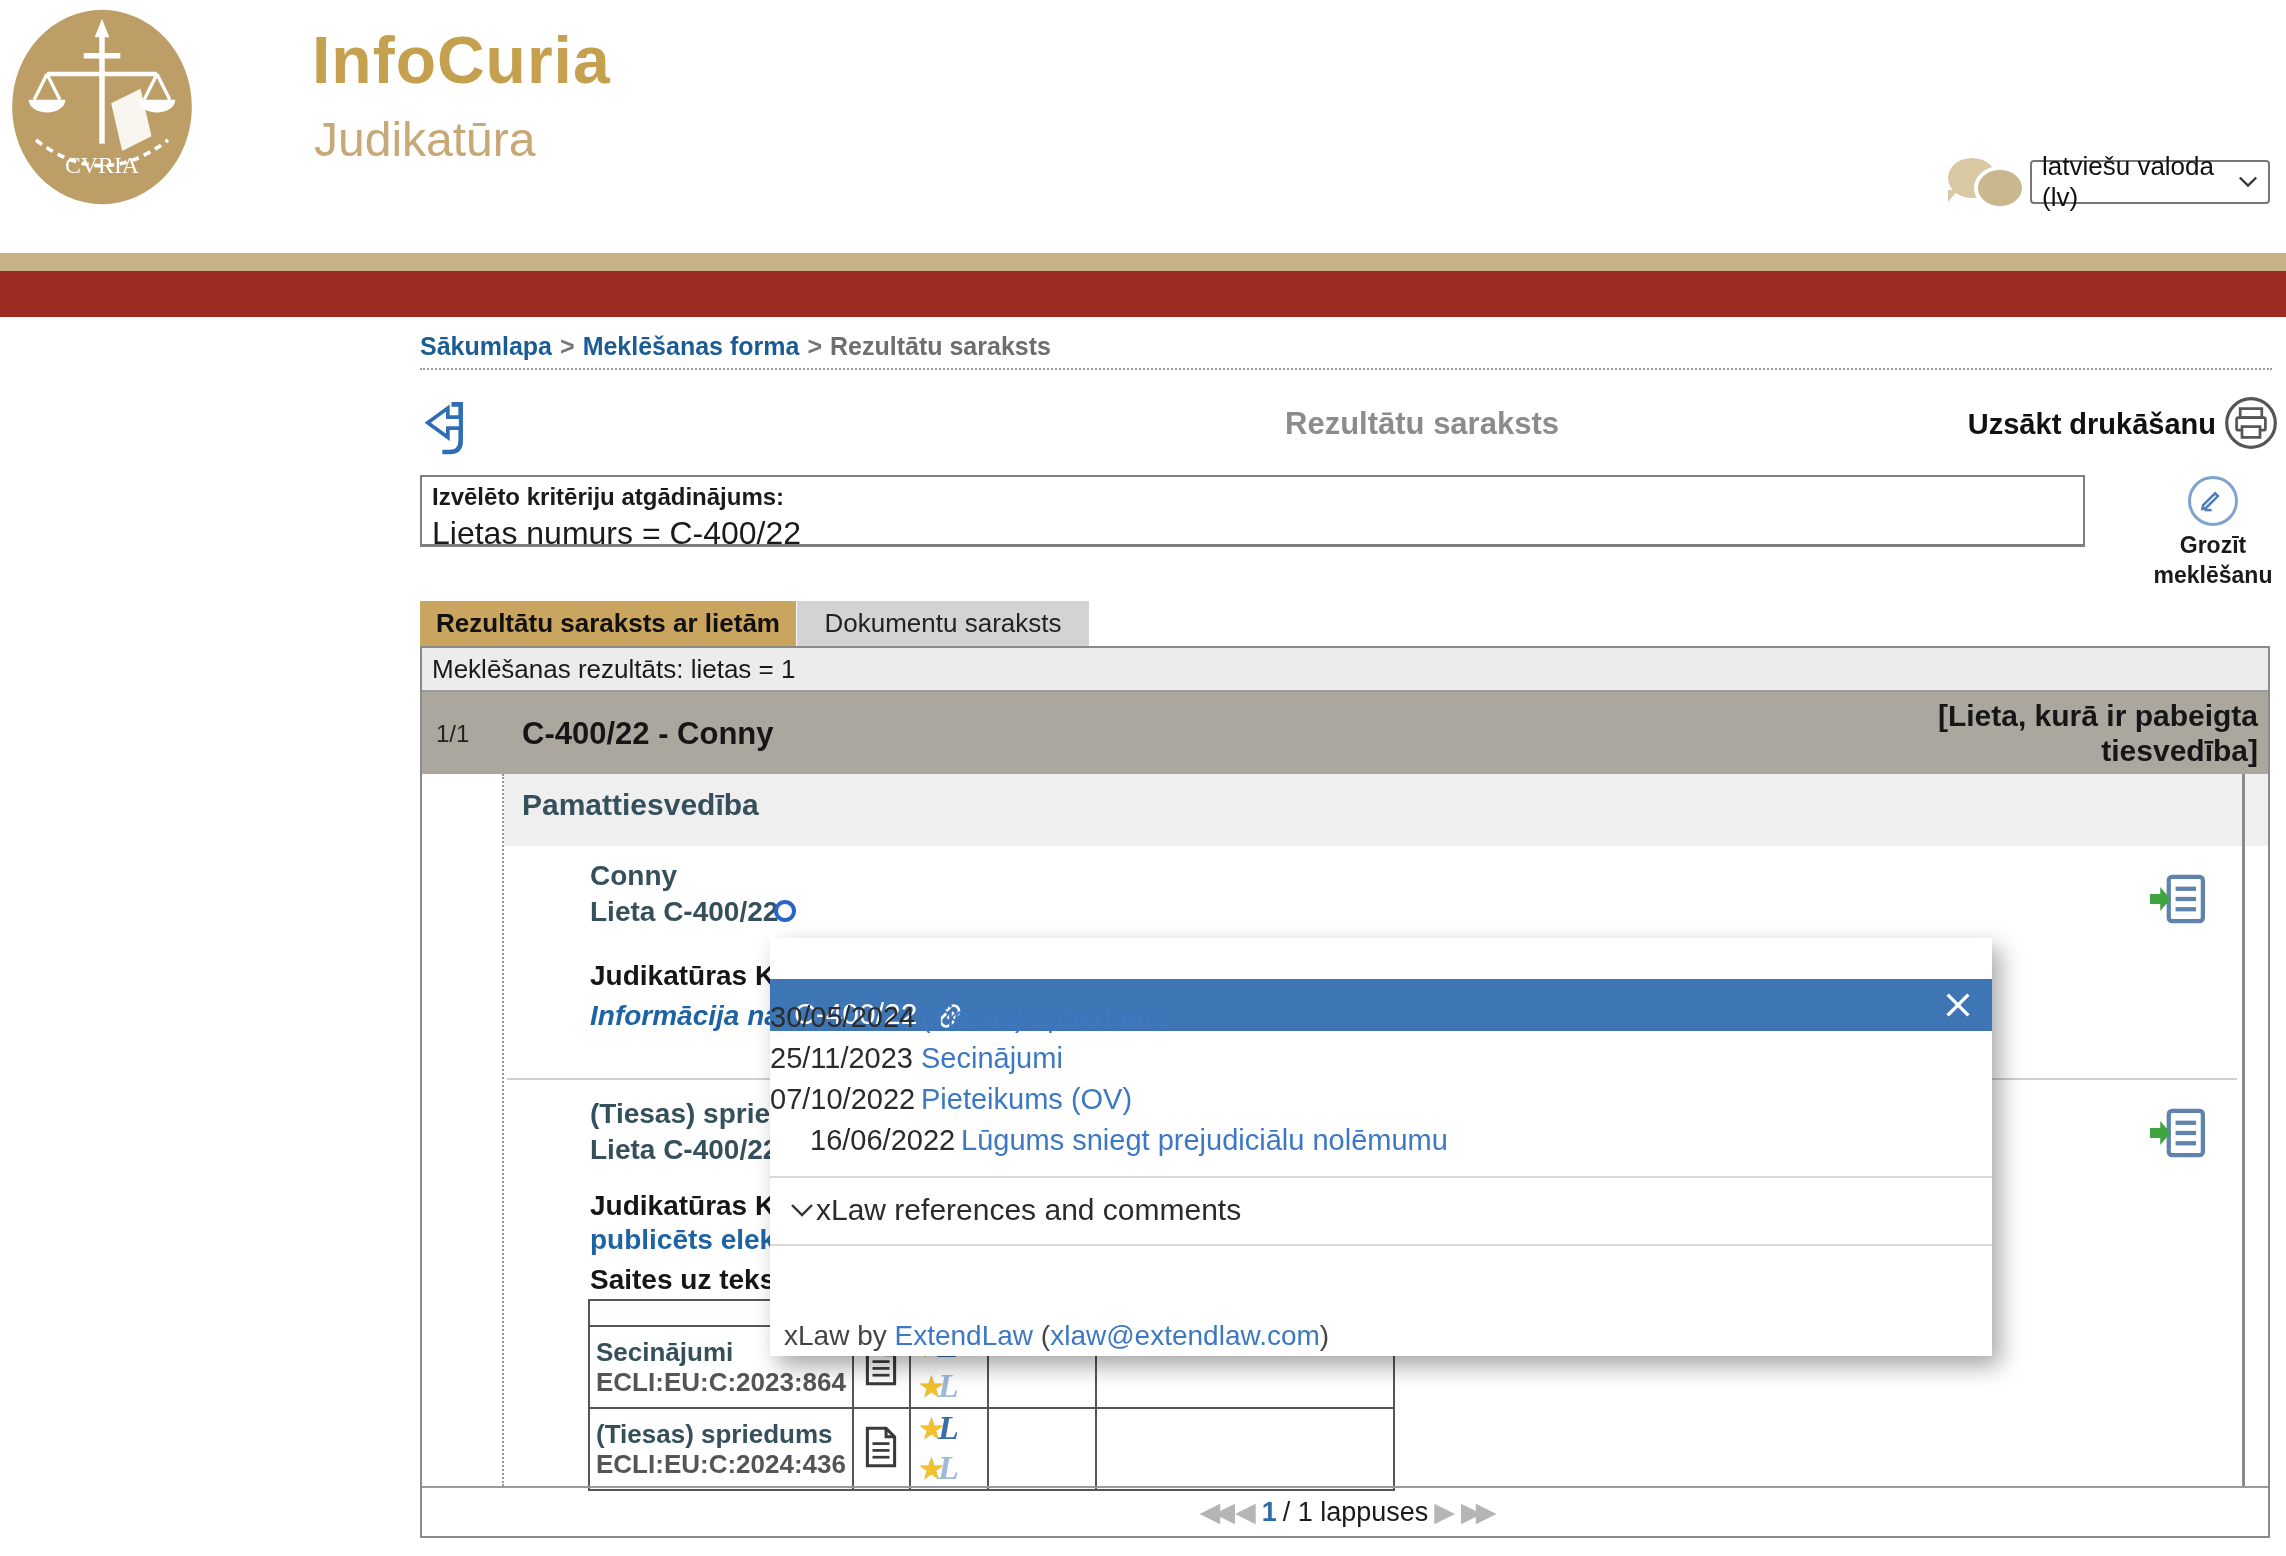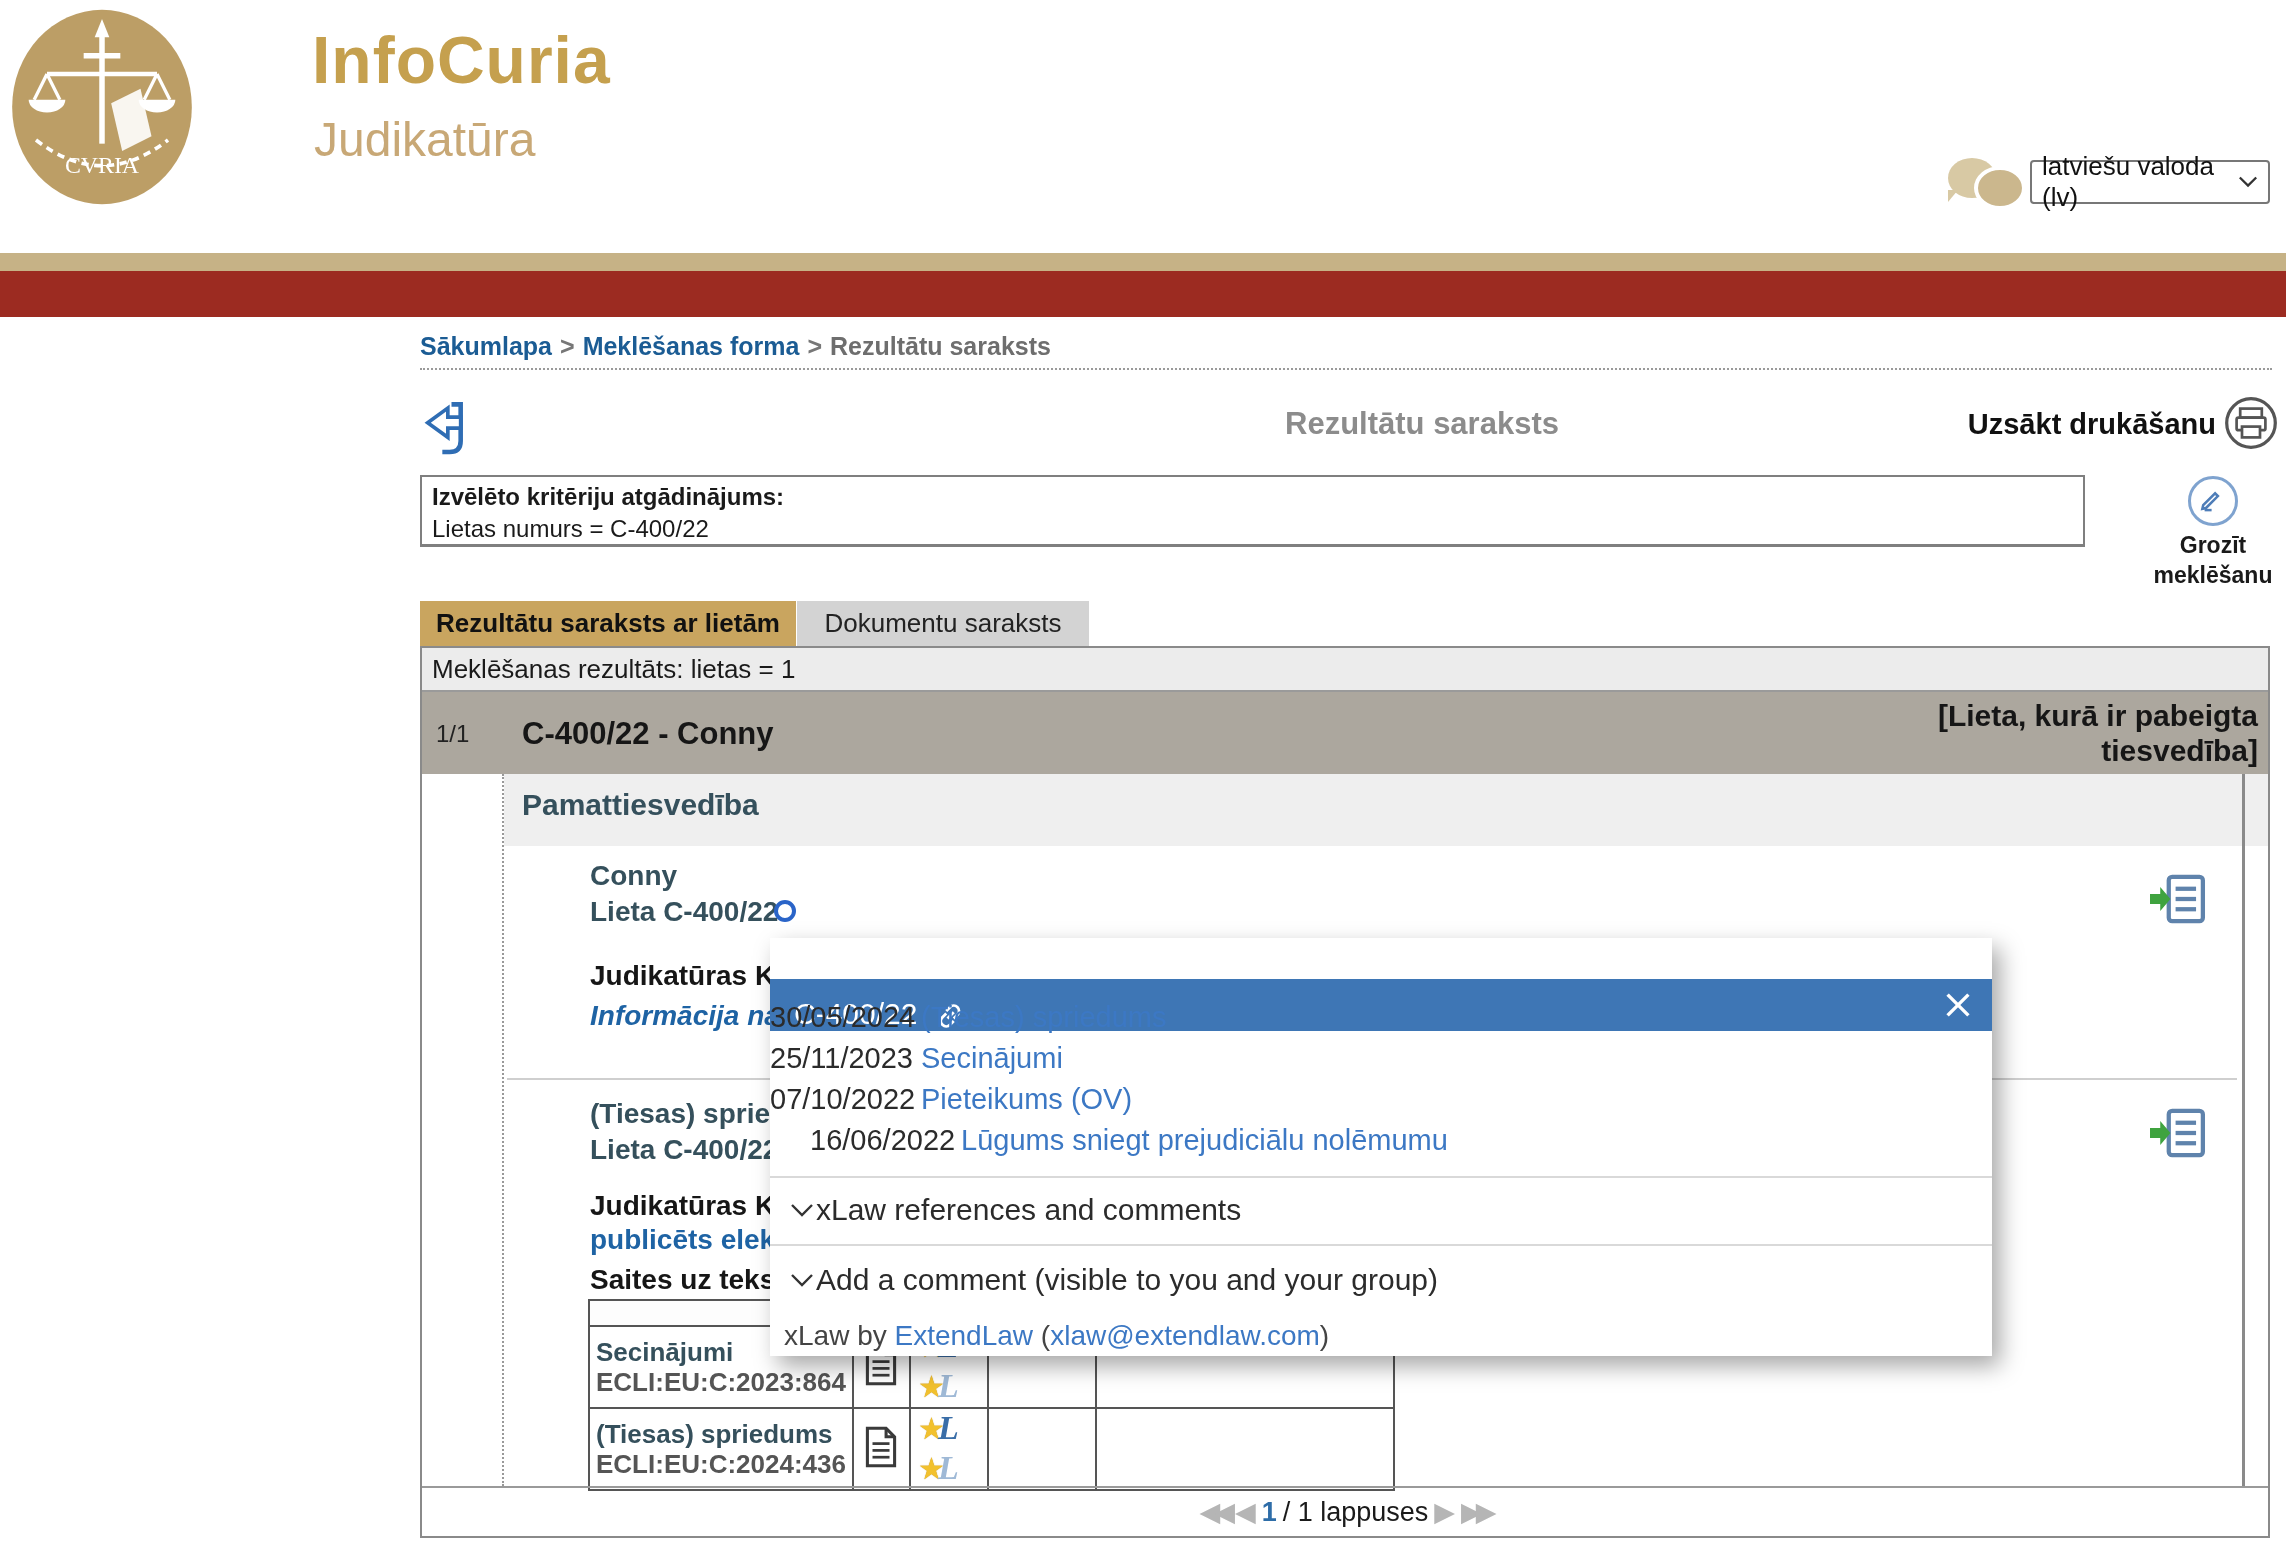--- a/index.html
+++ b/index.html
@@ -23,21 +23,21 @@
   .bc-sep{color:#777;padding:0 8px;}
   .bc-current{color:#6E6E6E;}
   .dotline{left:420px;top:368px;width:1852px;border-top:2px dotted #9a9a9a;height:0;}
   .page-title{left:1072px;top:406px;width:700px;text-align:center;font-size:31px;font-weight:bold;color:#8C8C8C;}
   .print-label{right:70px;top:408px;font-size:29px;font-weight:bold;color:#111;}
 
   
   .criteria-box{left:420px;top:475px;width:1665px;height:72px;border:2px solid #7f7f7f;border-bottom-width:3px;
                 box-sizing:border-box;background:#fff;}
   .criteria-h{position:absolute;left:10px;top:6px;font-size:24px;font-weight:bold;}
-  .criteria-v{position:absolute;left:10px;top:38px;font-size:24px;}
+  .criteria-v{position:absolute;left:10px;top:38px;font-size:32px;}
   .edit-circle{left:2188px;top:476px;width:50px;height:50px;border:3px solid #7FA3CF;border-radius:50%;
                box-sizing:border-box;background:#fff;display:flex;align-items:center;justify-content:center;cursor:pointer;}
   .edit-l1{left:2128px;top:532px;width:170px;text-align:center;font-size:23px;font-weight:bold;}
   .edit-l2{left:2128px;top:562px;width:170px;text-align:center;font-size:23px;font-weight:bold;}
 
   
   .tab{top:601px;height:45px;display:flex;align-items:center;justify-content:center;font-size:26px;cursor:pointer;box-sizing:border-box;}
   .tab-active{left:420px;width:376px;background:#C9A55F;font-weight:bold;color:#111;}
   .tab-idle{left:797px;width:292px;background:#D3D3D3;color:#222;}
 
@@ -315,25 +315,19 @@
 
     <div class="collapse-row" style="top:252px;">
       <svg width="24" height="15" viewBox="0 0 24 15">
           <polyline points="2,2 12,12 22,2" fill="none" stroke="#333" stroke-width="2.4"></polyline>
         </svg>
       <span>xLaw references and comments</span>
     </div>
 
     <div class="pp-sep" style="top:306px;"></div>
 
-    <div class="collapse-row" style="top:322px;">
-      <svg width="24" height="15" viewBox="0 0 24 15">
-          <polyline points="2,2 12,12 22,2" fill="none" stroke="#333" stroke-width="2.4"></polyline>
-        </svg>
-      <span>Add a comment (visible to you and your group)</span>
-    </div>
 
     <div class="pp-footer">
       <span>xLaw by </span><a>ExtendLaw</a><span> (</span><a>xlaw@extendlaw.com</a><span>)</span>
     </div>
   </div>
 
 </div>
 
 </body></html>

